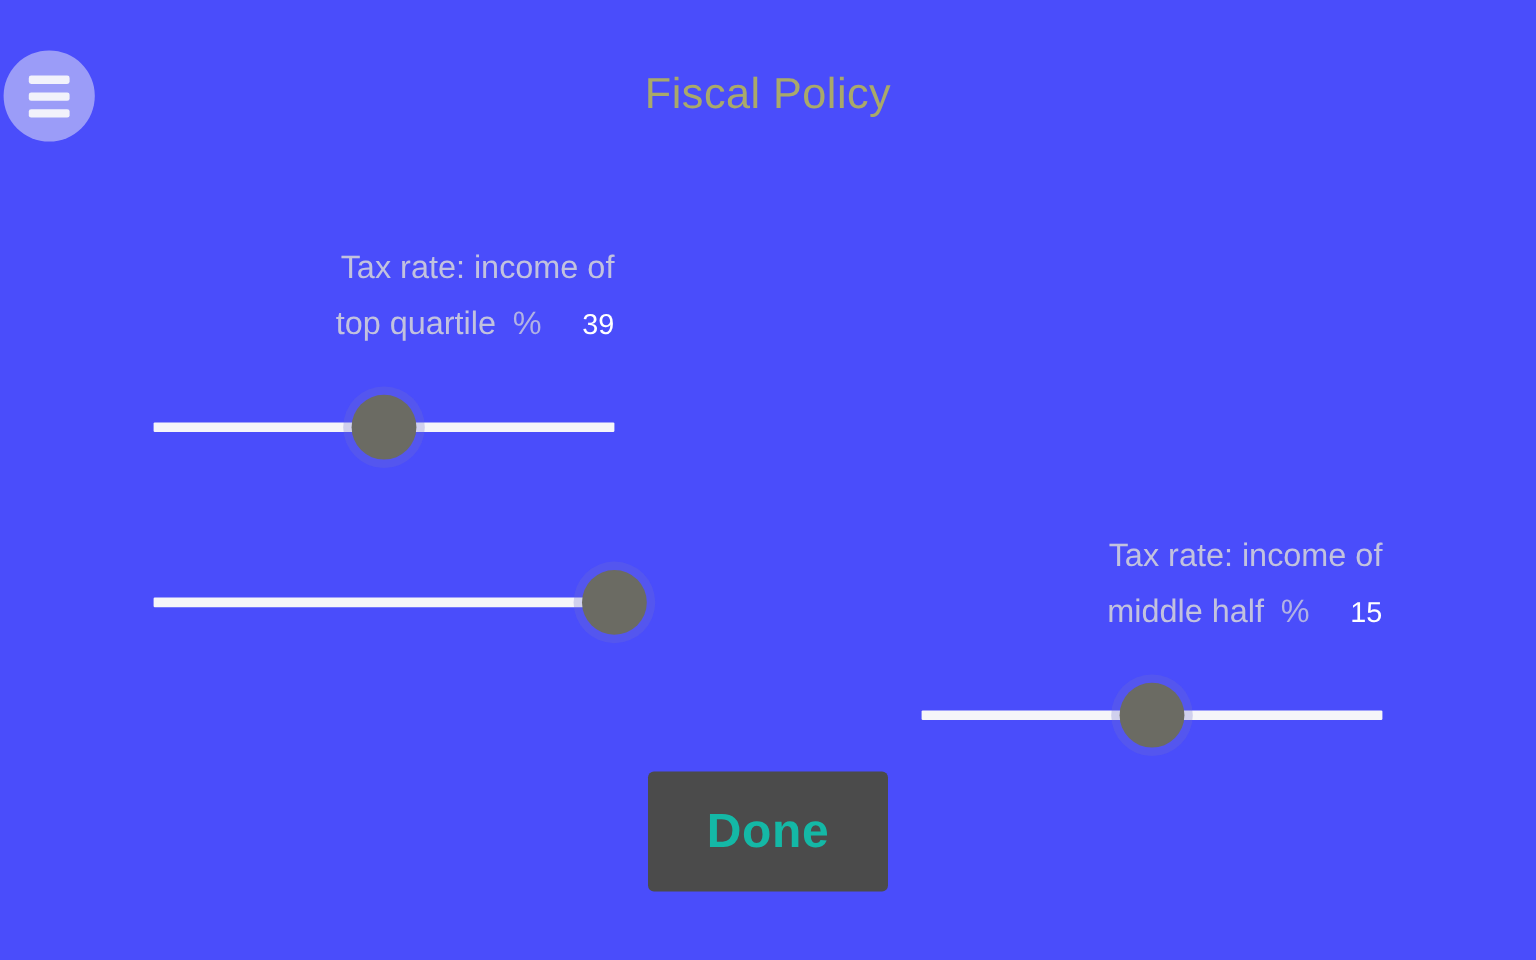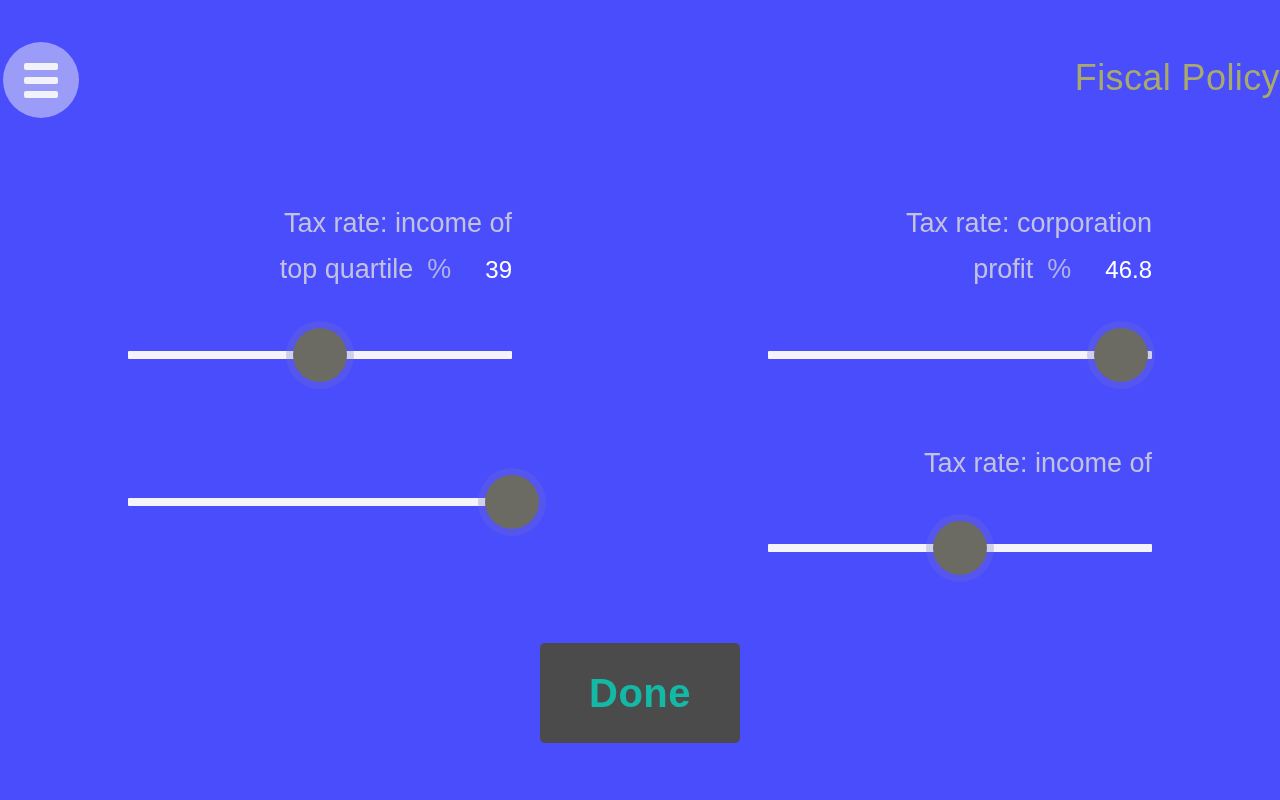--- a/index.html
+++ b/index.html
@@ -41,21 +41,21 @@
     border-radius: 2px;
     margin: 3.5px 0;
   }
 
   
   #page-title {
     position: absolute;
     top: 55px;
     left: 0;
     width: 1280px;
-    text-align: right;
+    text-align: center;
     font-size: 36px;
     color: #a9a96a;
     letter-spacing: 0.4px;
     line-height: 46px;
     user-select: none;
   }
 
   
   #sliders {
     position: absolute;
@@ -164,45 +164,36 @@
       <span class="slider-label-line2">
         <span>top quartile</span><span class="pct-sign">%</span><span class="slider-value">39</span>
       </span>
     </div>
     <div class="slider-row">
       <div class="slider-track"></div>
       <div class="slider-thumb" style="left: 320px;"></div>
     </div>
   </div>
 
-  <div class="slider-group col-right row-top">
-    <div class="slider-label-wrap">
-      <span class="slider-label-line1">Tax rate: corporation</span>
-      <span class="slider-label-line2">
-        <span>profit</span><span class="pct-sign">%</span><span class="slider-value">46.8</span>
-      </span>
-    </div>
-    <div class="slider-row">
-      <div class="slider-track"></div>
-      <div class="slider-thumb" style="left: 481.28px;"></div>
-    </div>
-  </div>
 
   <div class="slider-group col-left row-bottom">
     <div class="slider-label-wrap">
     </div>
     <div class="slider-row">
       <div class="slider-track"></div>
       <div class="slider-thumb" style="left: 512px;"></div>
     </div>
   </div>
 
   <div class="slider-group col-right row-bottom">
     <div class="slider-label-wrap">
       <span class="slider-label-line1">Tax rate: income of</span>
+      <span class="slider-label-line2">
+        <span>middle half</span><span class="pct-sign">%</span><span class="slider-value">15</span>
+      </span>
     </div>
     <div class="slider-row">
       <div class="slider-track"></div>
       <div class="slider-thumb" style="left: 320px;"></div>
     </div>
   </div>
 
 </div>
 
 <button id="done-button">Done</button>

